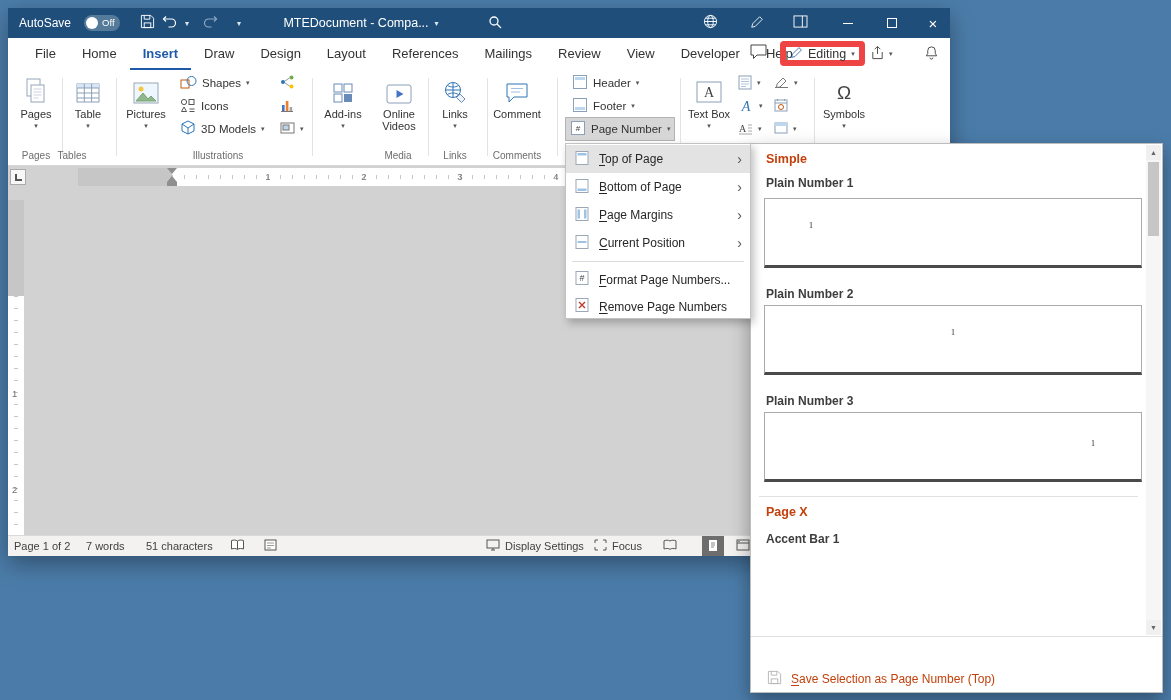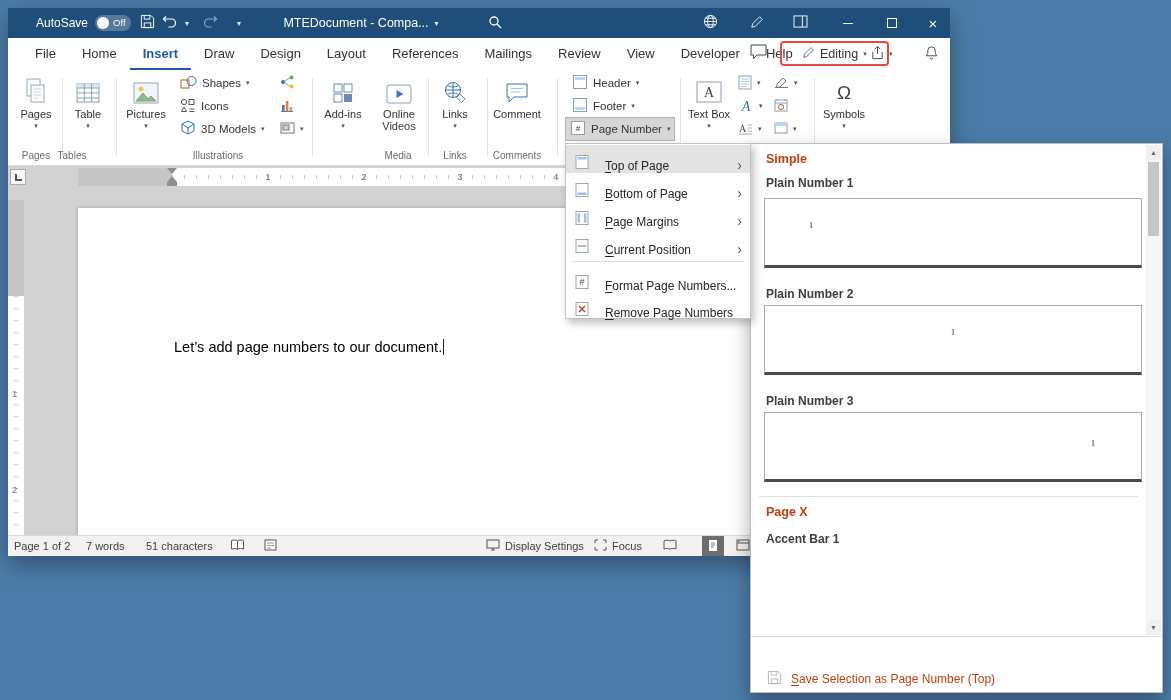--- a/index.html
+++ b/index.html
@@ -30,21 +30,21 @@
   .glabel{position:absolute;top:80px;font-size:10px;color:#6d6d6d;transform:translateX(-50%);white-space:nowrap}
   .vsep{position:absolute;top:8px;height:78px;width:1px;background:#e3e3e3}
   
   #content{position:absolute;left:0;top:158px;width:100%;height:369px;background:#d2d2d2;overflow:hidden}
   .rulernum{position:absolute;font-size:9.5px;color:#6f6f6f;transform:translateX(-50%)}
   .vnum{position:absolute;font-size:9.5px;color:#6f6f6f;left:4px}
   #statusbar{position:absolute;left:0;top:527px;width:100%;height:21px;background:#f3f2f1;border-top:1px solid #d9d9d9;font-size:11px;color:#414141}
   .sitem{position:absolute;top:0;height:20px;display:flex;align-items:center;gap:5px;white-space:nowrap}
   
   #menu{position:absolute;left:565px;top:143px;width:186px;height:176px;background:#fff;border:1px solid #c2c2c2;box-shadow:3px 4px 8px rgba(0,0,0,.25);z-index:60;padding-top:1px}
-  .mi{height:28px;display:flex;align-items:flex-end;gap:15px;padding:0 8px;font-size:12px;color:#262626}
+  .mi{height:28px;display:flex;align-items:center;gap:9px;padding:0 8px;font-size:12px;color:#262626}
   .mi.short{height:27px}
   .mi.hl{background:var(--menu-highlight,#e3e3e3)}
   .mi .sub{margin-left:auto;font-size:14px;color:#555}
   .msep{height:1px;background:#dcdcdc;margin:4px 6px}
   
   #gallery{position:absolute;left:750px;top:143px;width:413px;height:550px;background:#fff;border:1px solid #bdbdbd;box-shadow:0 8px 18px rgba(0,0,0,.35);z-index:50;font-size:12px;color:#333}
   .gsection{position:absolute;left:15px;font-weight:bold;font-size:12.5px;color:#c2410c}
   .gname{position:absolute;left:15px;font-weight:bold;color:#3d3d3d}
   .gprev{position:absolute;left:13px;width:378px;height:70px;background:#fff;border:1px solid #ababab;border-bottom:3px solid #4a4a4a}
   .gprev .num{position:absolute;font-size:8px;color:#222;font-family:"Liberation Serif",serif}
@@ -59,21 +59,21 @@
   .ticksh{position:absolute;top:7px;height:4px;background-image:repeating-linear-gradient(to right,#8e8e8e 0 1px,transparent 1px 12px);opacity:.5}
   .ticksv{position:absolute;left:6px;width:4px;background-image:repeating-linear-gradient(to bottom,#8e8e8e 0 1px,transparent 1px 12px);opacity:.5}
 </style>
 </head>
 <body>
 
 <div id="desktop">
   <div id="win">
 
     <div id="titlebar">
-      <div class="tbtn" style="left:28px;gap:7px">
+      <div class="tbtn" style="left:11px;gap:13px">
         <span>AutoSave</span>
         <span class="toggle">
           <span class="knob"></span>
           <span class="tlab">Off</span>
         </span>
       </div>
       <div class="tbtn" style="left:128px;width:22px">
         <span><svg width="15" height="15" viewBox="0 0 16 16">
               <path d="M1.5 1.5h10l3 3v10h-13z" fill="none" stroke="#fff"></path>
               <path d="M4.5 1.5v4h6v-4" fill="none" stroke="#fff"></path>
@@ -139,21 +139,21 @@
 
     <div id="tabrow">
       <div style="padding-left:14px;white-space:nowrap">
         <span class="rtab">File</span><span class="rtab">Home</span><span class="rtab active">Insert</span><span class="rtab">Draw</span><span class="rtab">Design</span><span class="rtab">Layout</span><span class="rtab">References</span><span class="rtab">Mailings</span><span class="rtab">Review</span><span class="rtab">View</span><span class="rtab">Developer</span><span class="rtab">Help</span>
       </div>
       <div class="abs" style="left:742px;top:4px;height:24px;display:flex;align-items:center">
         <span><svg width="17" height="16" viewBox="0 0 17 16">
               <path d="M1 1h15v10H7l-3.5 3.5V11H1z" fill="none" stroke="#444"></path>
             </svg></span>
       </div>
-      <div class="abs" style="left:772px;top:3px;height:25px;display:flex;align-items:center;gap:5px;border:2px solid #ef4444;border-radius:4px;padding:0 20px">
+      <div class="abs" style="left:772px;top:3px;height:25px;display:flex;align-items:center;gap:5px;border:6px solid #ef4444;border-radius:4px;padding:0 4px">
         <span><svg width="13" height="13" viewBox="0 0 16 16">
               <path d="M2 14l1-4 8-8 3 3-8 8z" fill="none" stroke="#1f5aa8"></path>
             </svg></span>
         <span style="font-size:12.5px;color:#333">Editing</span>
         <span class="cv">▾</span>
       </div>
       <div class="abs" style="left:862px;top:4px;height:24px;display:flex;align-items:center;gap:4px">
         <span><svg width="15" height="15" viewBox="0 0 16 15">
               <path d="M8 9V1.5" stroke="#444" fill="none"></path>
               <path d="M5 4l3-3 3 3" fill="none" stroke="#444"></path>
@@ -422,25 +422,20 @@
       </div>
 
       <div class="abs" style="left:0;top:34px;width:16px;height:335px;background:#c6c6c6">
         <div class="abs" style="left:0;top:96px;width:16px;bottom:0;background:#fff">
           <div class="ticksv" style="top:0;bottom:0"></div>
         </div>
         <span class="vnum" style="top:188px">1</span>
         <span class="vnum" style="top:284px">2</span>
       </div>
 
-      <div class="abs" style="left:70px;top:42px;width:868px;height:327px;background:#fff;box-shadow:0 0 4px rgba(0,0,0,.25)">
-        <div class="abs" style="left:96px;top:131px;font-size:14.5px;color:#000;white-space:nowrap">
-          <span>Let’s add page numbers to our document.</span><span style="display:inline-block;width:1px;height:16px;background:#222;margin-left:1px;vertical-align:-3px"></span>
-        </div>
-      </div>
     </div>
 
     <div id="statusbar">
       <div class="sitem" style="left:6px">
           <span>Page 1 of 2</span>
         </div>
       <div class="sitem" style="left:78px">
           <span>7 words</span>
         </div>
       <div class="sitem" style="left:138px">

